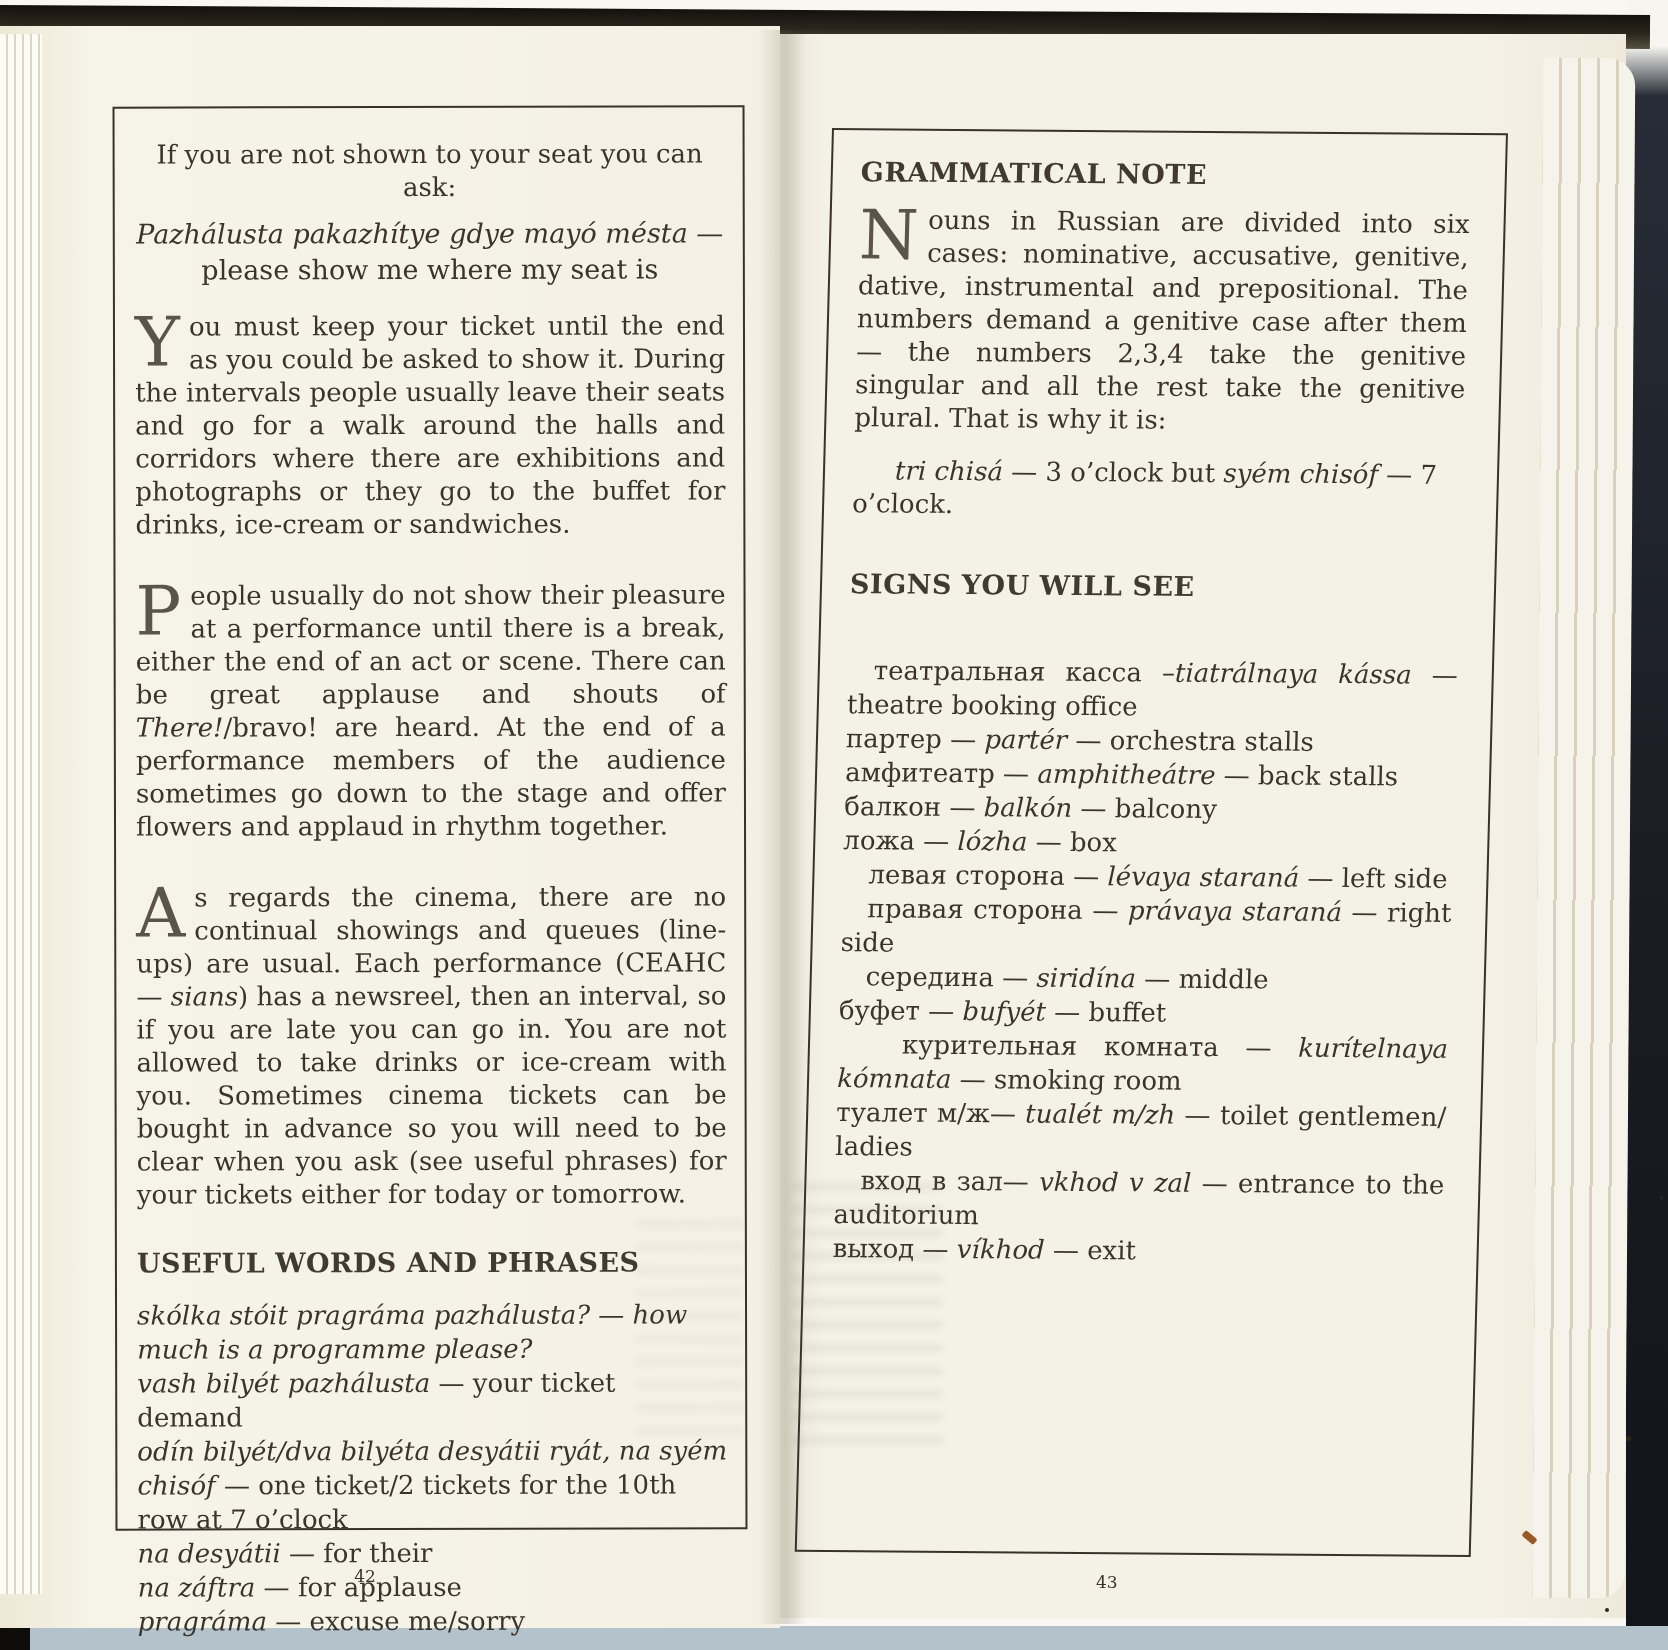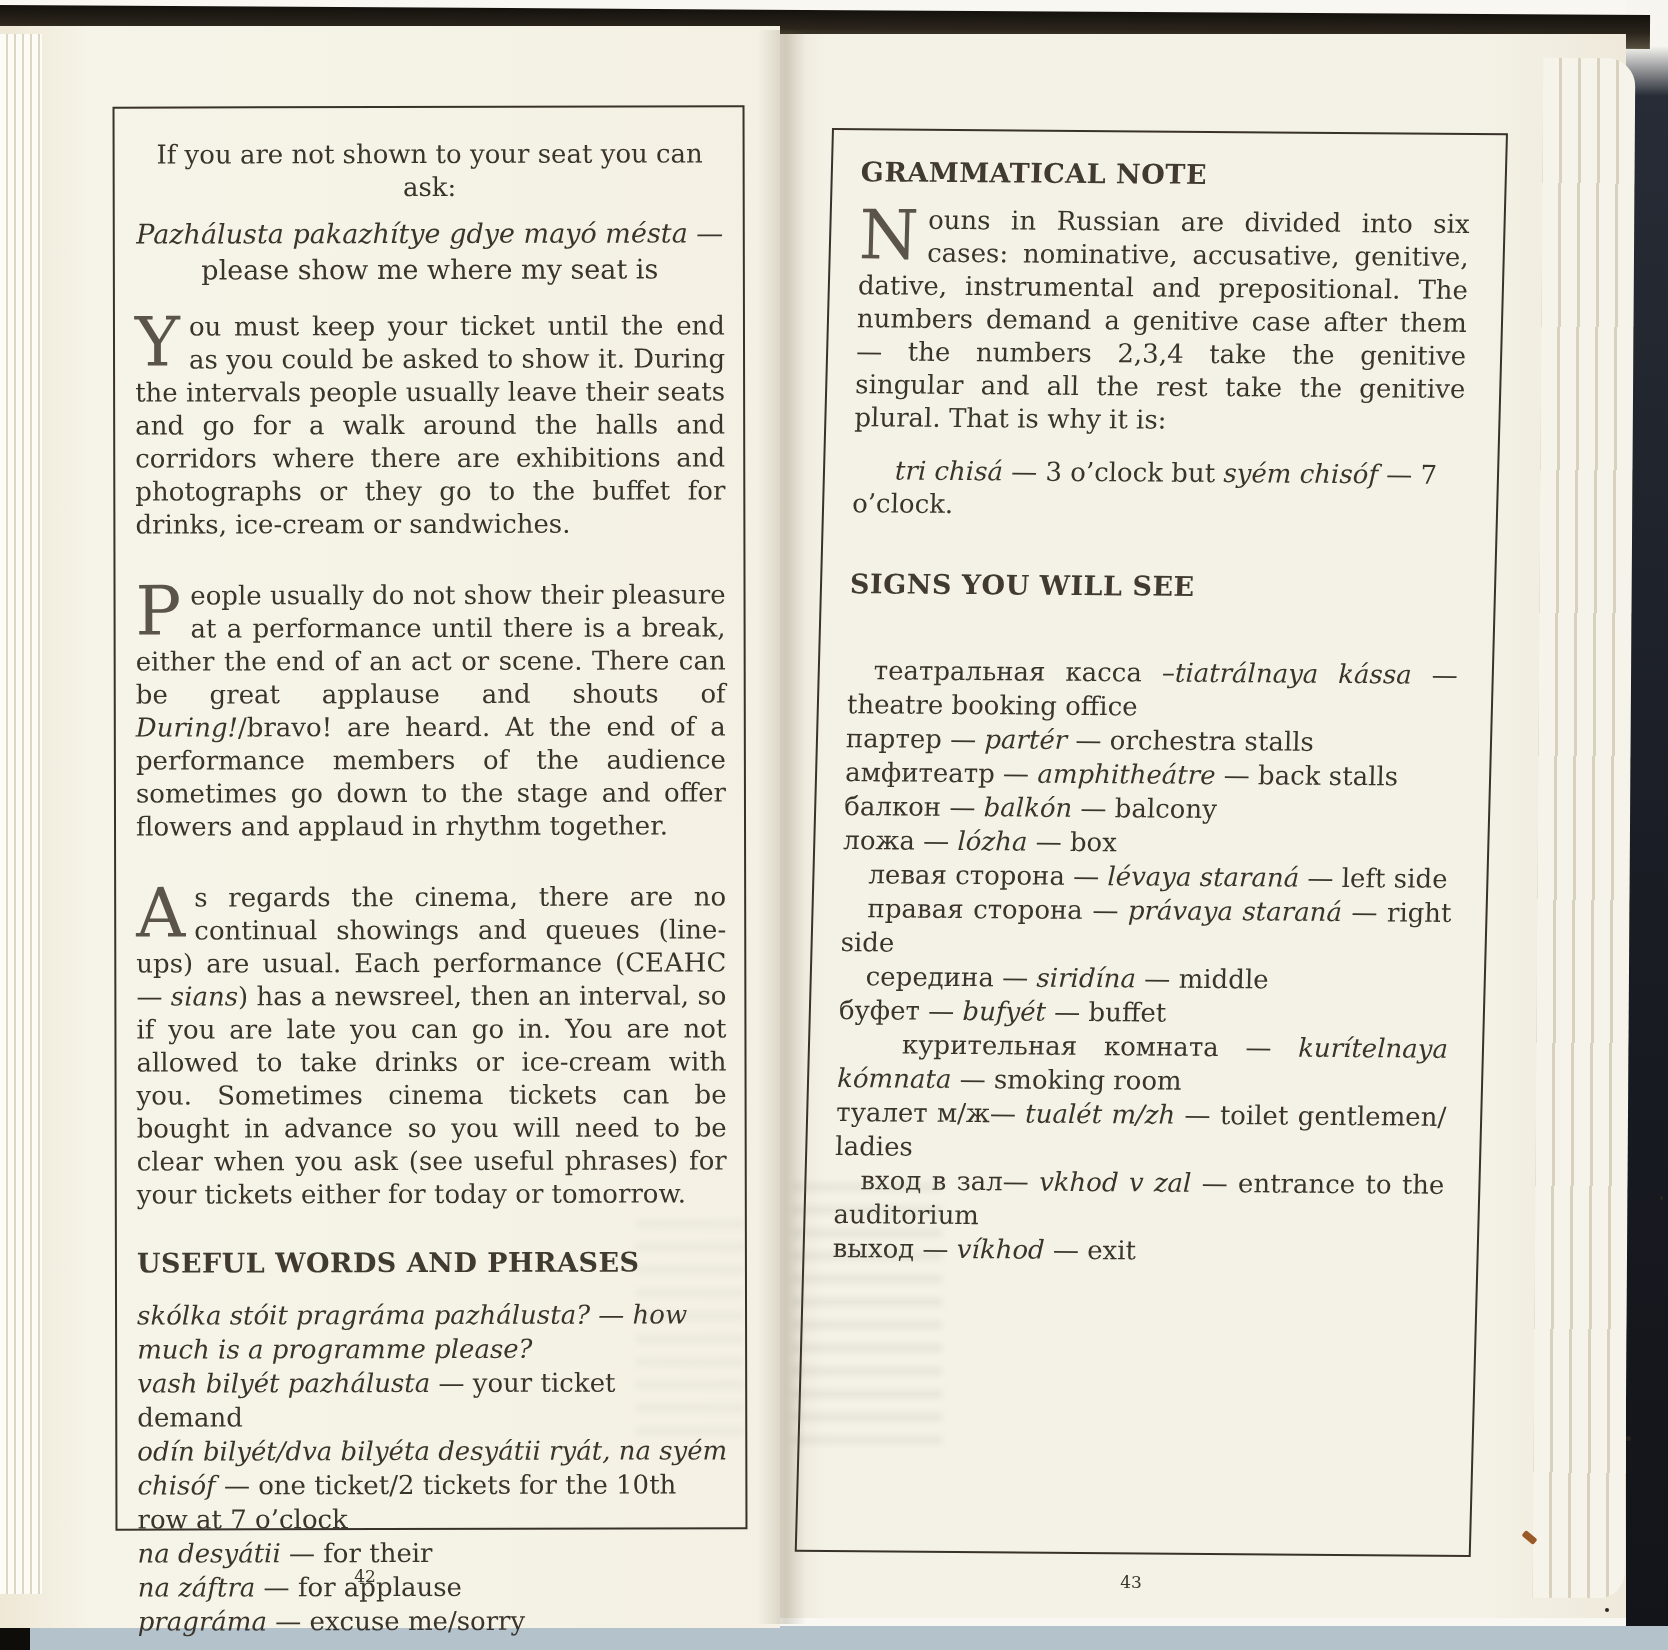--- a/index.html
+++ b/index.html
@@ -55,21 +55,21 @@
   .example { margin-top:20px; font-size:26px; line-height:33px; text-indent:42px; text-align:left; }
   .signs-heading { margin-top:48px; }
   .signs-list { margin-top:54px; }
   .sign { font-size:26px; line-height:34px; text-align:justify; }
   .in1 { text-indent:26px; }
   .in2 { text-indent:64px; }
   i { font-style:italic; }
 
   .pagenum { position:absolute; font-size:17px; color:#3a342c; }
   .pn-left  { left:330px; top:1566px; width:70px; text-align:center; }
-  .pn-right { left:1096px; top:1572px; width:70px; text-align:center; }
+  .pn-right { left:1096px; top:1572px; width:70px; }
 
   
   .bleed { position:absolute; filter:blur(3px); opacity:.09;
     background:repeating-linear-gradient(180deg,transparent 0 15px,#6a705e 15px 23px); }
   .bleed-a { left:792px; top:1168px; width:150px; height:290px; }
   .bleed-b { left:636px; top:1205px; width:108px; height:235px; opacity:.06; }
   .speck { position:absolute; background:#2a2620; border-radius:50%; }
   .sp1 { left:1626px; top:1436px; width:5px; height:5px; }
   .sp2 { left:1605px; top:1608px; width:4px; height:4px; }
   .sp3 { left:1660px; top:1196px; width:3px; height:4px; }
@@ -97,21 +97,21 @@
     <div class="inner">
       <p class="intro">If you are not shown to your seat you can ask:</p>
       <p class="couplet1">Pazhálusta pakazhítye gdye mayó mésta —</p>
       <p class="couplet2">please show me where my seat is</p>
 
       <p class="body-text para">
         <span class="dropcap">Y</span><span>ou must keep your ticket until the end as you could be asked to show it. During the intervals people usually leave their seats and go for a walk around the halls and corridors where there are exhibitions and photographs or they go to the buffet for drinks, ice-cream or sandwiches.</span>
       </p>
 
       <p class="body-text gap1">
-        <span class="dropcap">P</span><span>eople usually do not show their pleasure at a performance until there is a break, either the end of an act or scene. There can be great applause and shouts of </span><i>During!</i><span>/bravo! are heard. At the end of a performance members of the audience sometimes go down to the stage and offer flowers and applaud in rhythm together.</span>
+        <span class="dropcap">P</span><span>eople usually do not show their pleasure at a performance until there is a break, either the end of an act or scene. There can be great applause and shouts of </span><i>There!</i><span>/bravo! are heard. At the end of a performance members of the audience sometimes go down to the stage and offer flowers and applaud in rhythm together.</span>
       </p>
 
       <p class="body-text gap1">
         <span class="dropcap">A</span><span>s regards the cinema, there are no continual showings and queues (line-ups) are usual. Each performance (СЕАНС — </span><i>sians</i><span>) has a newsreel, then an interval, so if you are late you can go in. You are not allowed to take drinks or ice-cream with you. Sometimes cinema tickets can be bought in advance so you will need to be clear when you ask (see useful phrases) for your tickets either for today or tomorrow.</span>
       </p>
 
       <p class="heading uw-heading">USEFUL WORDS AND PHRASES</p>
 
       <div class="uw-list">
         <p class="uw"><i>skólka stóit pragráma pazhálusta? — how much is a programme please?</i><span></span></p>

